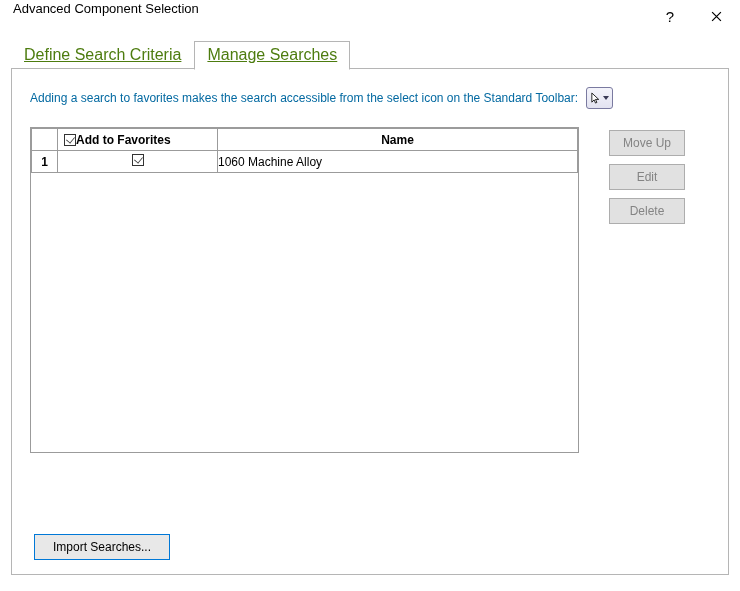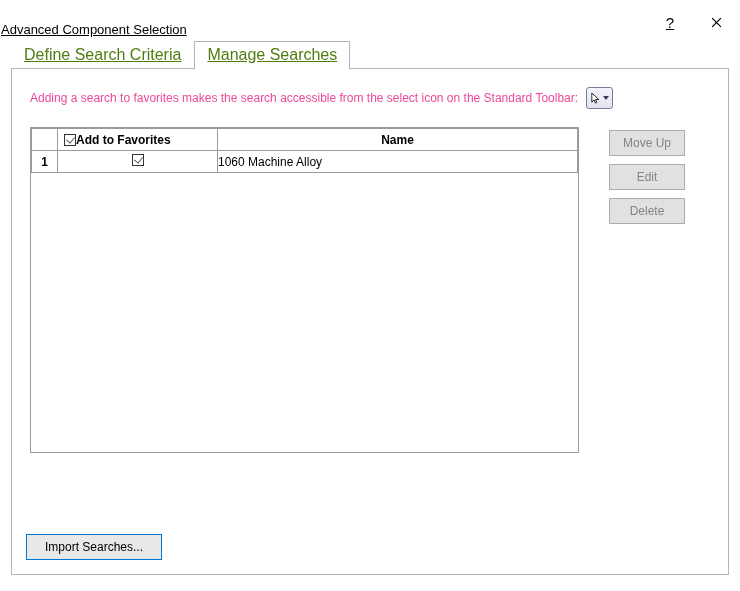--- a/index.html
+++ b/index.html
@@ -9,24 +9,24 @@
     height: 591px;
     background: #fff;
     font-size: 12px;
     color: #000;
     position: relative;
     border: 1px solid #fff;
   }
   .titlebar {
     height: 36px;
     display: flex;
-    align-items: flex-end;
+    align-items: flex-start;
+    padding-left: 12px;
     font-size: 13px;
     color: #000;
-    text-decoration: underline;
   }
   .titlebar-title { flex: 1; }
   .tb-btn {
     width: 46px; height: 30px;
     display:flex; align-items:center; justify-content:center;
     color:#000;
     font-size:13px;
   }
   .tb-btn.close svg { width:11px; height:11px; }
   .tb-btn.help { font-size:15px; font-weight:400; }
@@ -73,21 +73,21 @@
     background:#fff;
     position:relative;
     padding: 18px 18px 14px 18px;
   }
 
   .hint-row {
     display:flex;
     align-items:center;
     gap:8px;
     font-size:12px;
-    color:#ec4899;
+    color:#0369a1;
     margin-bottom: 18px;
   }
   .select-icon {
     width: 27px; height: 22px;
     border:1px solid #7a7aa0;
     border-radius:3px;
     background: linear-gradient(#f4f4fb,#e3e3f1);
     display:flex; align-items:center; justify-content:center;
     padding:0 2px;
     gap:2px;
@@ -167,21 +167,21 @@
     display:flex; align-items:center; justify-content:center;
     cursor:default;
   }
   .btn.enabled {
     color:#000;
     background:#e8e8e8;
     border:1px solid #0078d7;
   }
   .bottom-btns {
     position:absolute;
-    left:14px;
+    left:22px;
     bottom:14px;
     display:flex;
     gap: 30px;
   }
   .btn.wide { width: 136px; }
 </style>
 </head>
 <body>
 
 <div class="titlebar">

